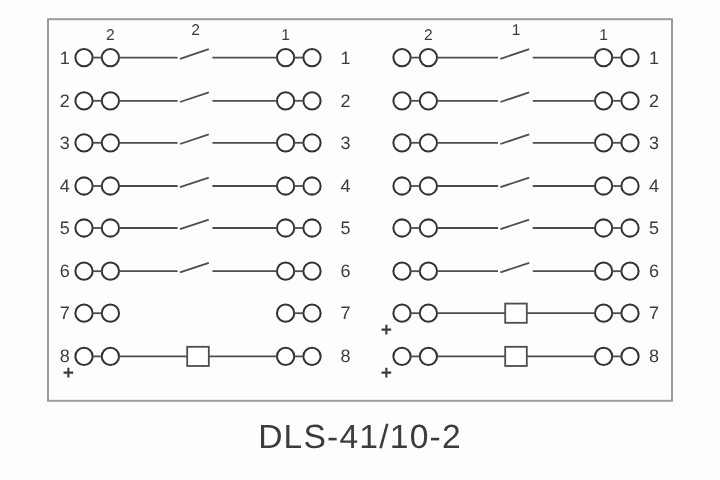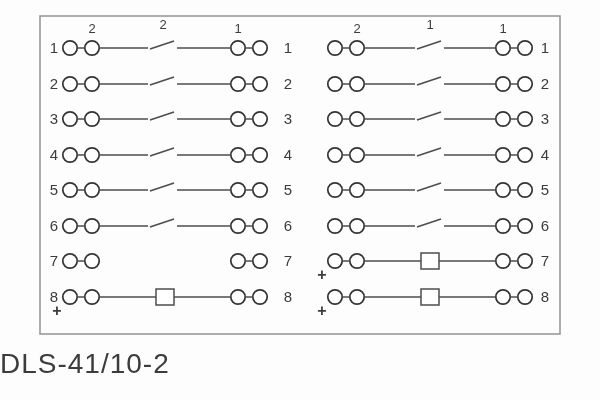--- a/index.html
+++ b/index.html
@@ -11,20 +11,21 @@
   }
   .stage {
     position: relative;
     width: 600px; height: 400px;
     background: #fdfdfd;
   }
   .caption {
     position: absolute;
     left: 0; top: 348px;
     width: 600px;
+    text-align: center;
     font-size: 28px;
     letter-spacing: 1px;
     color: #3c3c3c;
   }
 </style>
 </head>
 <body>
 
 <div class="stage">
   <svg id="diagram" width="600" height="345" viewBox="0 0 600 345">

